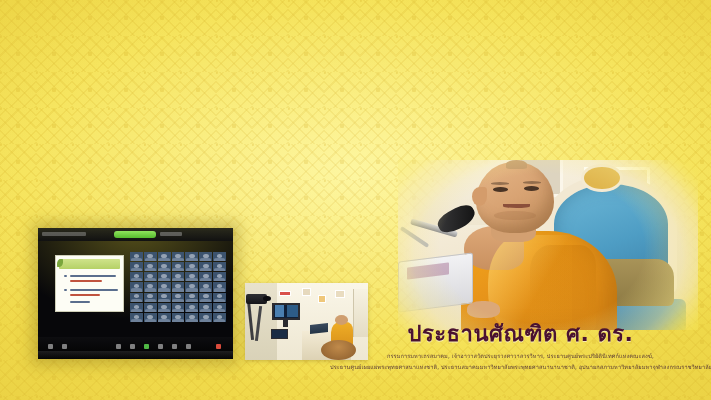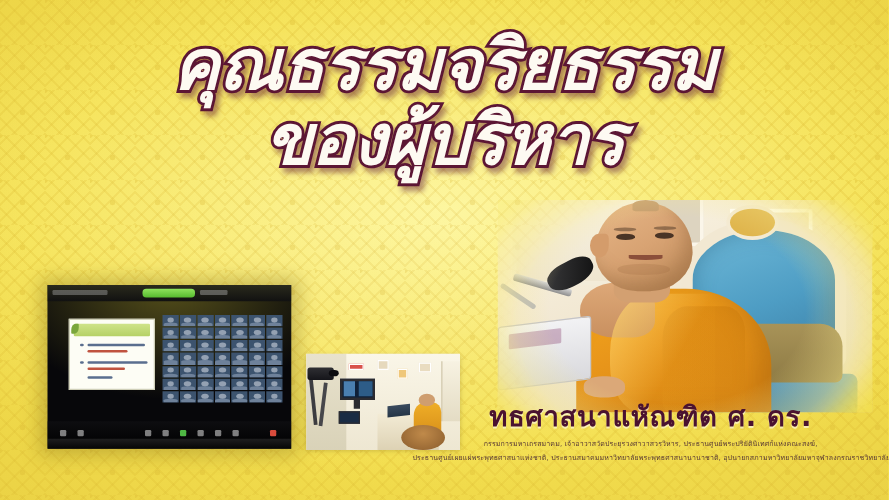--- a/index.html
+++ b/index.html
@@ -397,24 +397,20 @@
 
     <div class="mp" id="laptop-lid"></div>
     <div class="mp" id="laptop-label"></div>
     <div class="mp" id="mic-arm"></div>
     <div class="mp" id="mic-stem"></div>
     <div class="mp" id="mic-head"></div>
 
     <div class="mp" id="photo-soft"></div>
   </div>
 
-  <div id="title-block">
-    <div class="title-line" id="title-line-1">คุณธรรมจริยธรรม</div>
-    <div class="title-line" id="title-line-2">ของผู้บริหาร</div>
-  </div>
 
   <div id="zoom-shot">
     <div id="zoom-glow"></div>
 
     <div id="zoom-topbar">
       <div id="zoom-topbar-left"></div>
       <div id="zoom-rec-pill"></div>
       <div id="zoom-rec-label"></div>
     </div>
 
@@ -517,18 +513,18 @@
     <div class="sp" id="st-cam-1"></div>
     <div class="sp" id="st-cam-1-lens"></div>
     <div class="sp" id="st-monitor"></div>
     <div class="sp" id="st-monitor-a"></div>
     <div class="sp" id="st-monitor-b"></div>
     <div class="sp" id="st-monitor-stand"></div>
     <div class="sp" id="st-monitor2"></div>
   </div>
 
   <div id="speaker-block">
-    <div id="speaker-name">ทธศาสนาแหัณฑิต ศ. ดร.</div>
+    <div id="speaker-name">ประธานศัณฑิต ศ. ดร.</div>
     <div class="credential-line" id="credential-line-1">กรรมการมหาเถรสมาคม, เจ้าอาวาสวัดประยุรวงศาวาสวรวิหาร, ประธานศูนย์พระปริยัตินิเทศก์แห่งคณะสงฆ์,</div>
     <div class="credential-line" id="credential-line-2">ประธานศูนย์เผยแผ่พระพุทธศาสนาแห่งชาติ, ประธานสมาคมมหาวิทยาลัยพระพุทธศาสนานานาชาติ, อุปนายกสภามหาวิทยาลัยมหาจุฬาลงกรณราชวิทยาลัย</div>
   </div>
 
 </div>
 
 </body></html>

